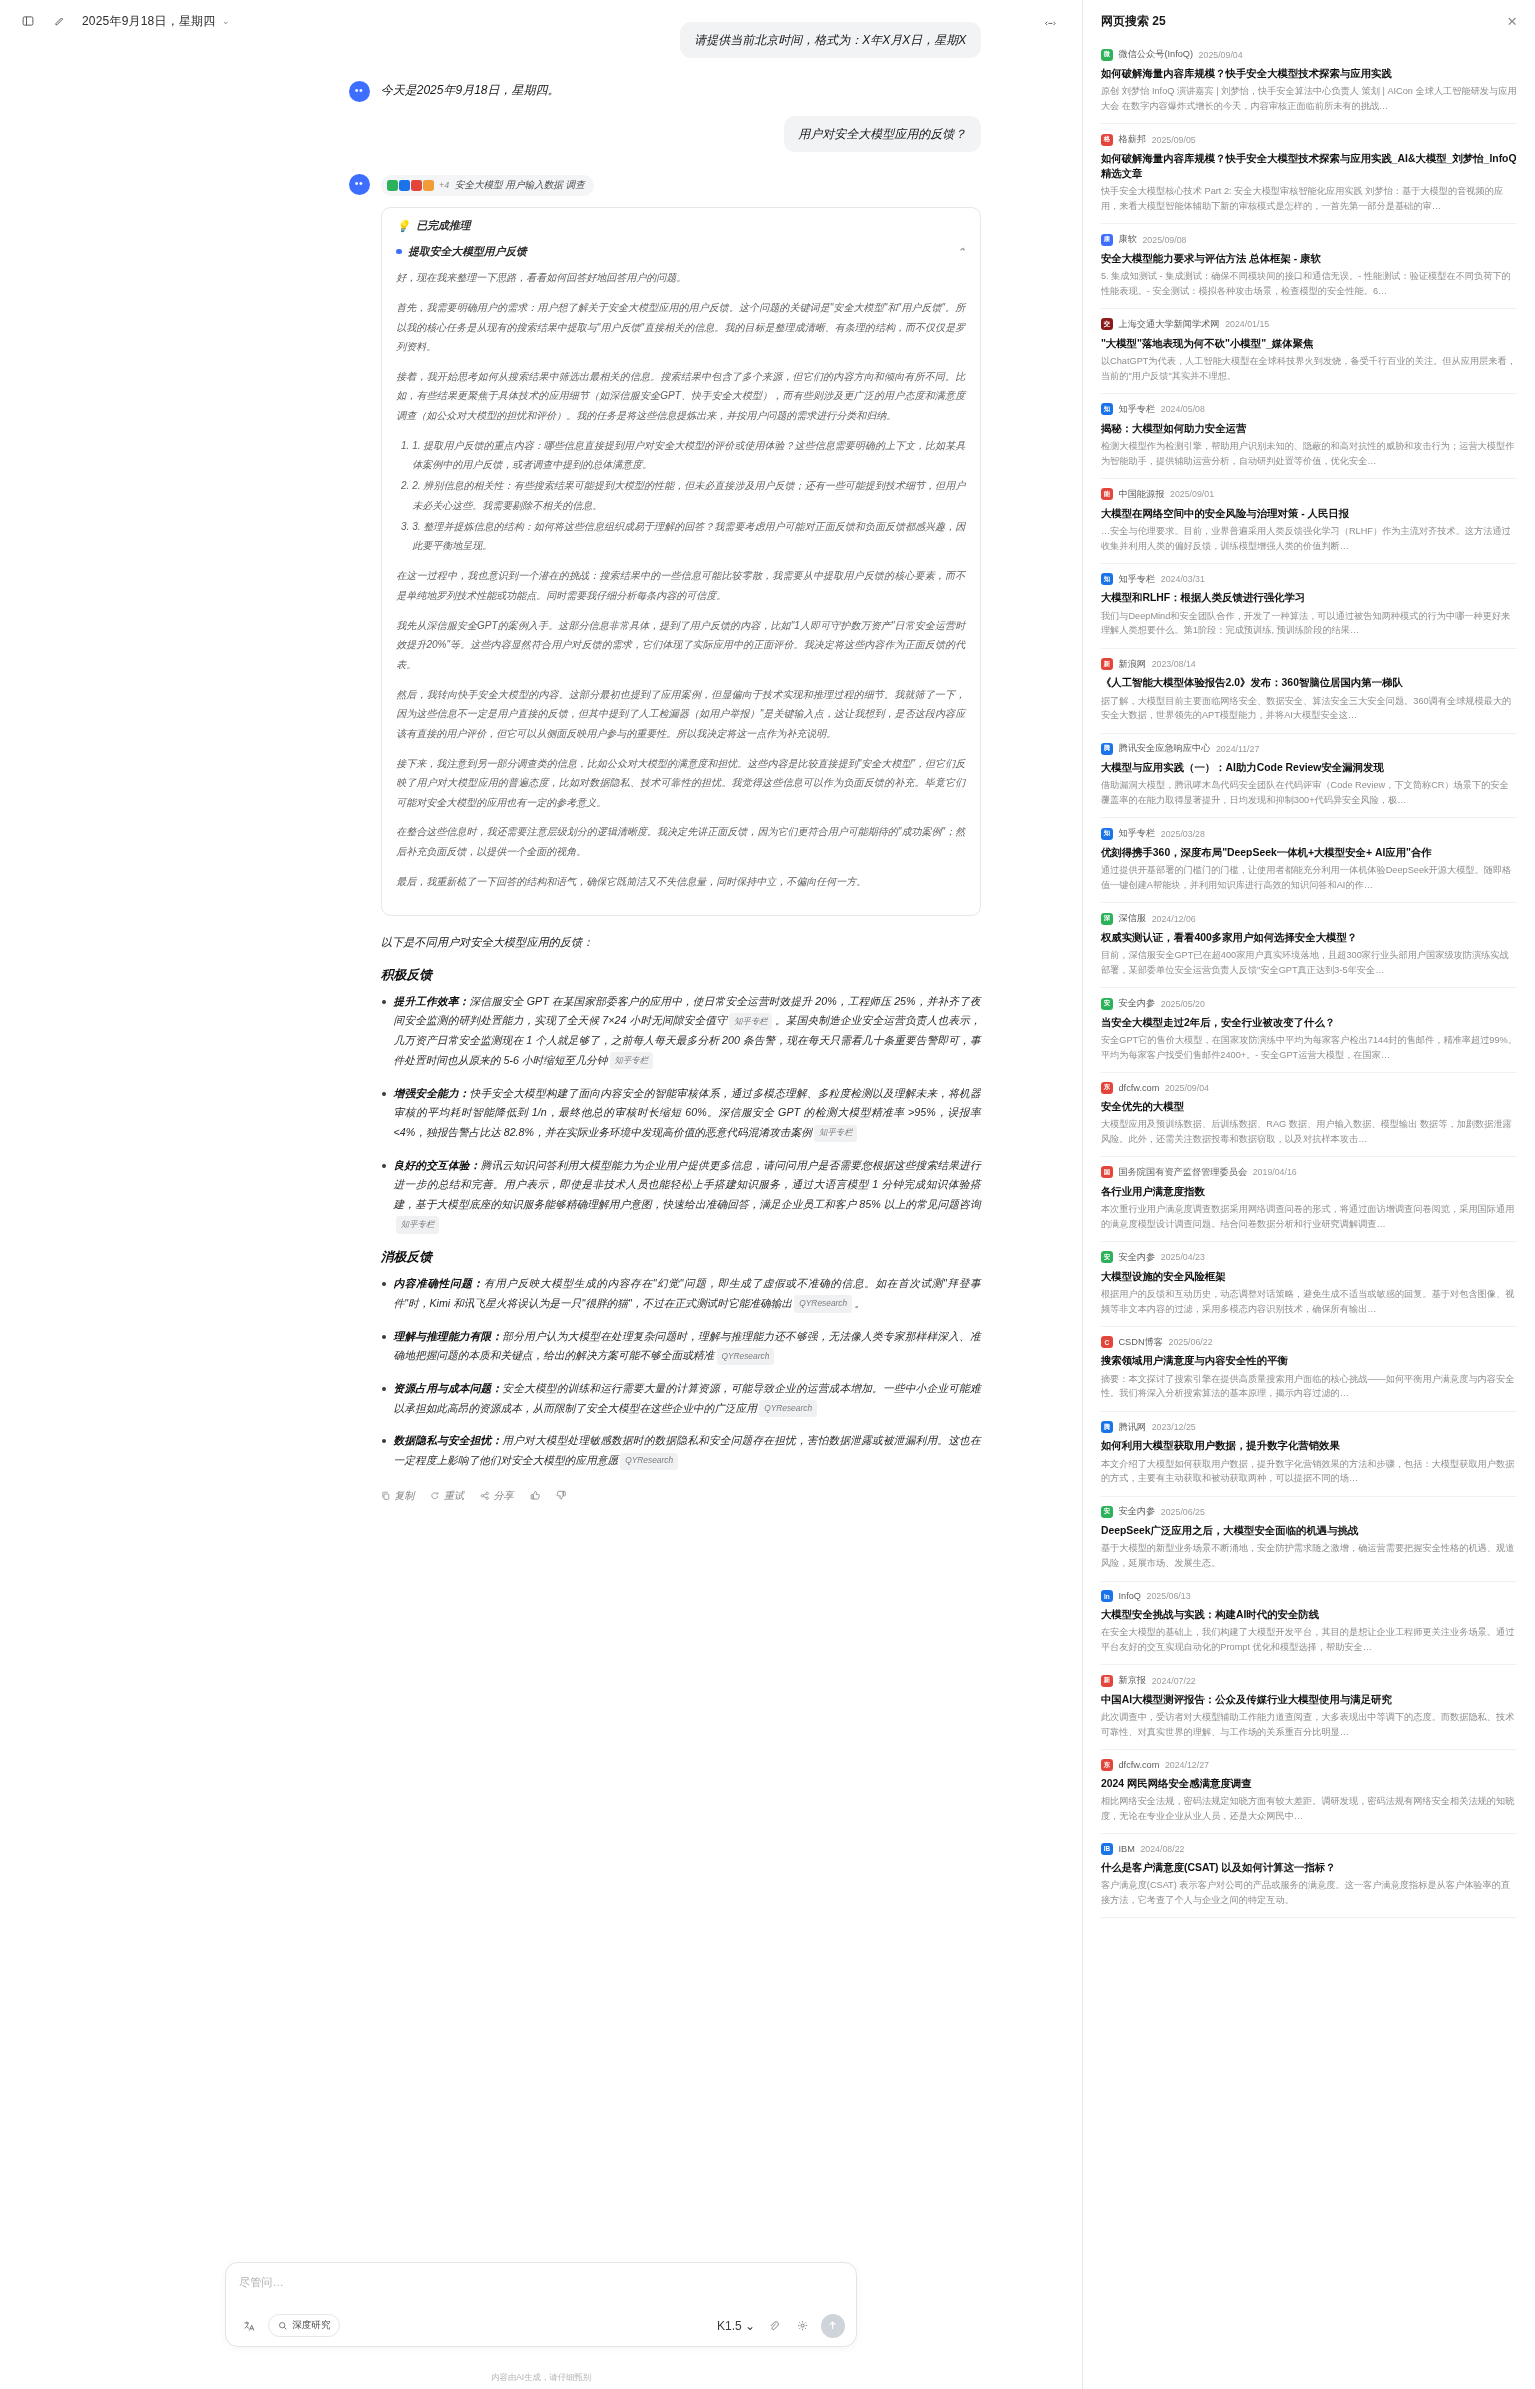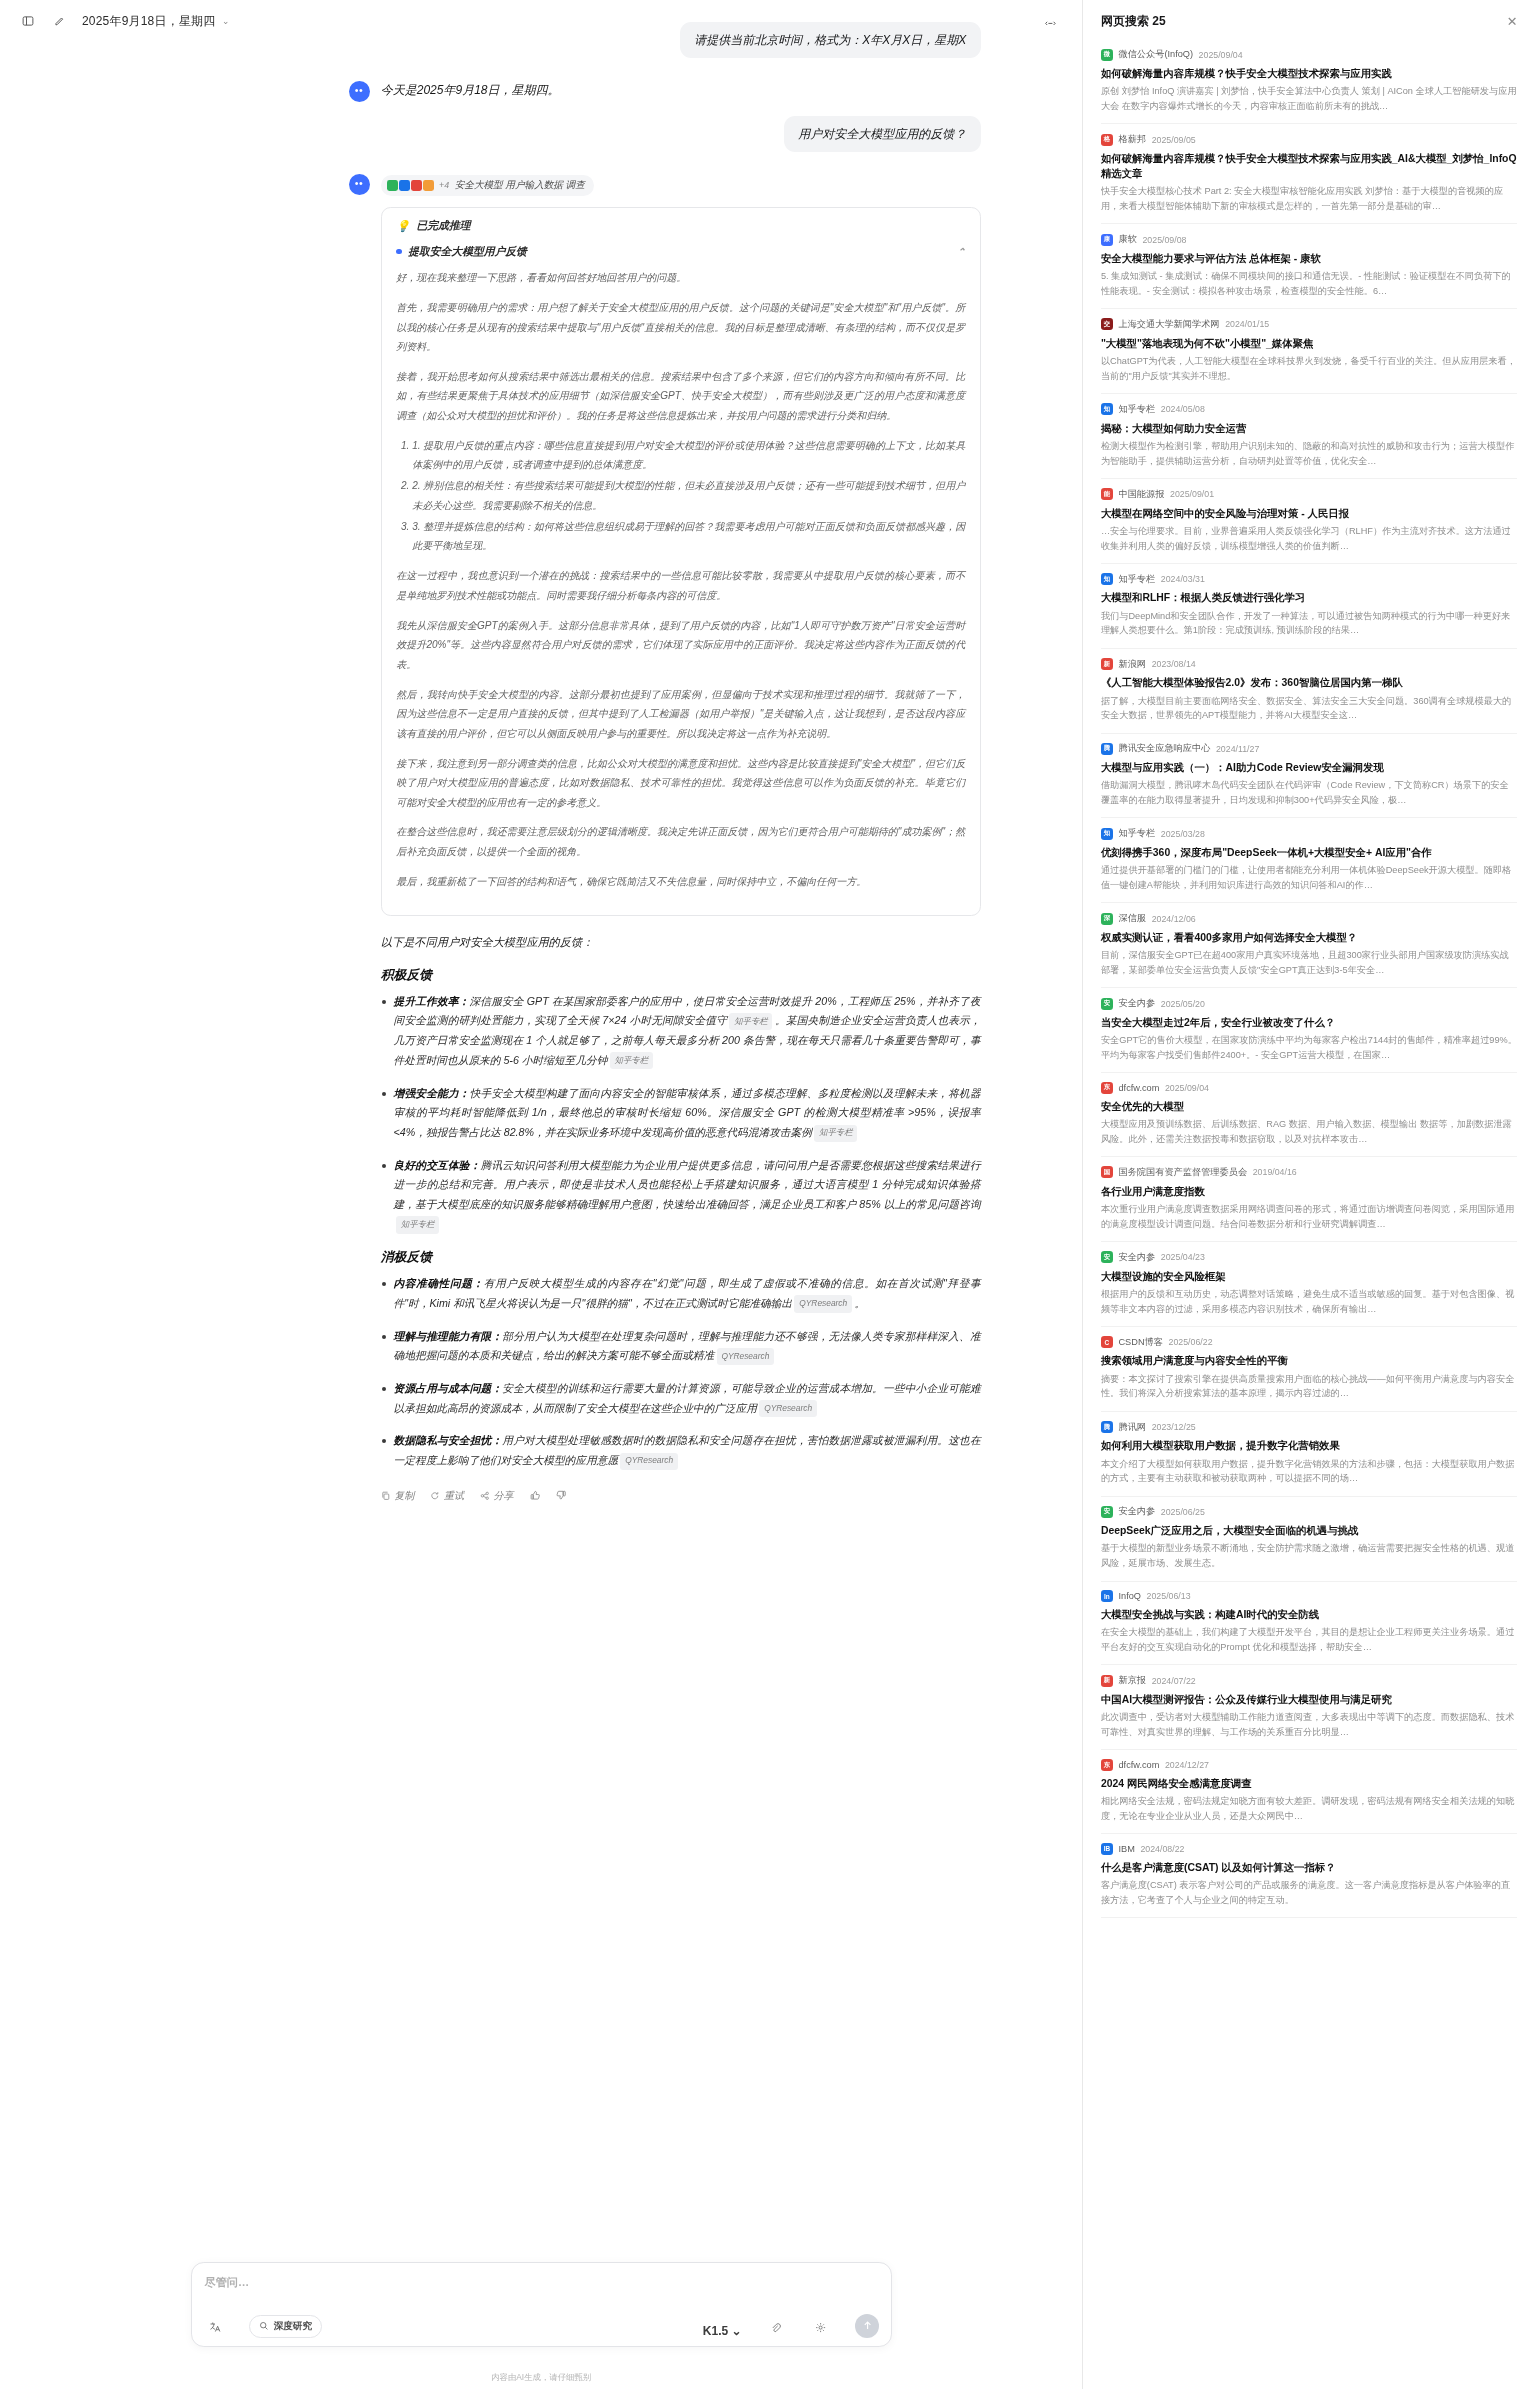--- a/index.html
+++ b/index.html
@@ -205,34 +205,33 @@
   .act { display: inline-flex; align-items: center; gap: 4px; }
 
   
   .composer-wrap {
     position: absolute;
     left: 0; right: 0; bottom: 0;
     background: linear-gradient(to bottom, rgba(255,255,255,0), #fff 26%);
     padding: 24px 0 6.4px 0;
   }
   .composer {
-    width: 701px;
+    width: 632px;
     margin: 12px auto;
     border: 0.8px solid #e3e4e8;
     border-radius: 12.8px;
     background: #fff;
     padding: 11.2px 11.2px 8px 12.8px;
     box-shadow: 0 1.6px 8px rgba(0,0,0,.04);
-    font-weight: bold;
   }
   .composer .ph { color: #b0b0b0; font-size: 11.2px; }
   .composer-row {
-    display: flex; align-items: flex-end;
+    display: flex; align-items: center;
     margin-top: 24px;
-    gap: 24px;
+    gap: 8px;
   }
   .pill {
     display: inline-flex; align-items: center; gap: 4.8px;
     border: 0.8px solid #e4e5e9;
     border-radius: 12.8px;
     padding: 4px 8.8px;
     font-size: 9.6px;
     color: #4c4c4c;
   }
   .round-btn {

